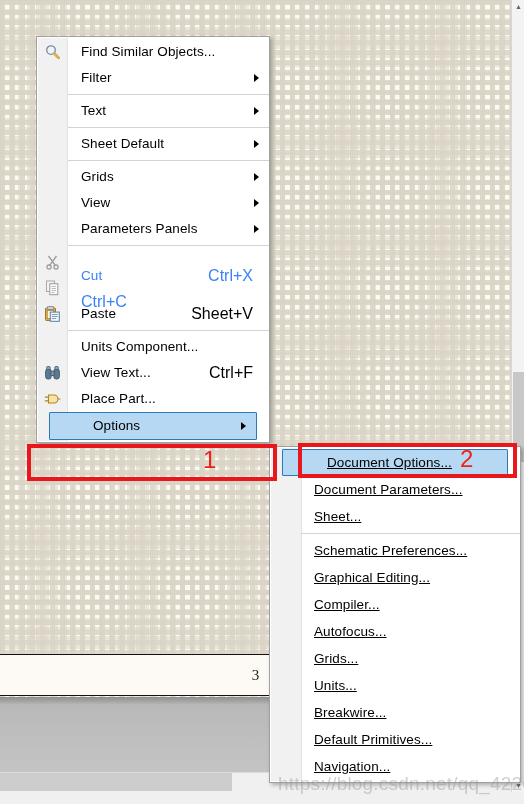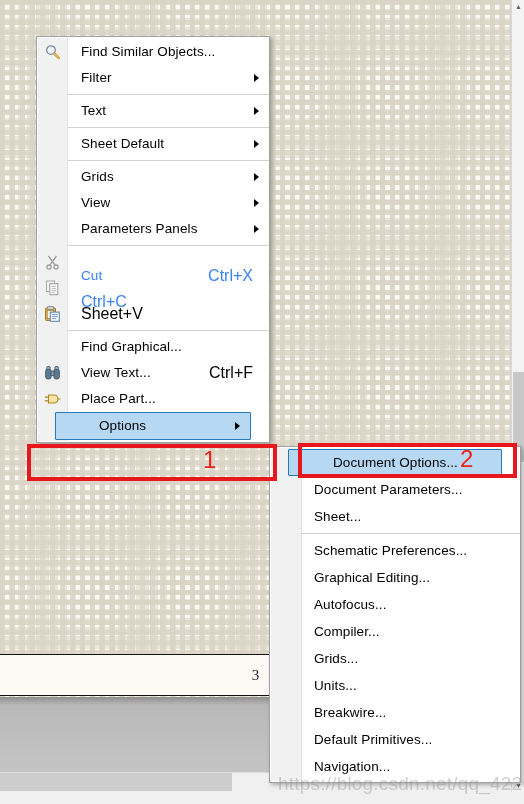--- a/index.html
+++ b/index.html
@@ -224,30 +224,31 @@
     position: relative;
     z-index: 2;
   }
 
   
   .mi.hl {
     background: #b6d8f2;
     border: 1px solid #2a7ab9;
     border-radius: 1px;
     height: 28px;
-    margin: 0 18px;
+    margin: 0 12px;
     padding-left: 43px;
   }
 
   
   .menu.sub {
     left: 269px;
     top: 446px;
     width: 252px;
     padding: 2px 0;
+    text-decoration: underline;
   }
   .menu.sub .gutter {
     width: 31px;
     background: #f1f1f1;
   }
   .menu.sub .mi { padding-left: 44px; height: 27px; }
 
   
   .annot-box {
     position: absolute;
@@ -367,25 +368,26 @@
           <span class="accel">Ctrl+C</span>
         </div>
         <div class="mi">
           <span class="ico"><svg viewBox="0 0 17 17" width="17" height="17">
               <rect x="1.5" y="2.5" width="10" height="12.5" rx="0.8" fill="#e0ae4e" stroke="#a07a26" stroke-width="1"></rect>
               <rect x="3.4" y="1" width="6.2" height="3" rx="0.6" fill="#cfcfcf" stroke="#8a8a8a" stroke-width="0.9"></rect>
               <rect x="3.2" y="5" width="6.6" height="8.2" fill="#fcf6e6" stroke="#a07a26" stroke-width="0.7"></rect>
               <rect x="6.3" y="6.6" width="9" height="9.2" fill="#f4f8fd" stroke="#5a7fa8" stroke-width="1"></rect>
               <path d="M7.8 9 H13.8 M7.8 11 H13.8 M7.8 13 H12.2" stroke="#6f94bb" stroke-width="0.9"></path>
             </svg></span>
+          <span class="label">Paste</span>
           <span class="accel">Sheet+V</span>
         </div>
         <div class="sep"></div>
         <div class="mi">
-          <span class="label">Find Graphical...</span>
+          <span class="label">Units Component...</span>
         </div>
         <div class="mi">
           <span class="ico"><svg viewBox="0 0 17 17" width="17" height="17">
               <rect x="1.6" y="4.5" width="5.6" height="10" rx="2.3" fill="#5d7992" stroke="#3f566b" stroke-width="0.9"></rect>
               <rect x="9.8" y="4.5" width="5.6" height="10" rx="2.3" fill="#5d7992" stroke="#3f566b" stroke-width="0.9"></rect>
               <rect x="6.9" y="6.6" width="3.2" height="4.4" fill="#7e98ad" stroke="#3f566b" stroke-width="0.8"></rect>
               <rect x="2.6" y="2" width="3.6" height="3" rx="1" fill="#8fa6b8" stroke="#3f566b" stroke-width="0.8"></rect>
               <rect x="10.8" y="2" width="3.6" height="3" rx="1" fill="#8fa6b8" stroke="#3f566b" stroke-width="0.8"></rect>
             </svg></span>
           <span class="label">View Text...</span>
@@ -418,24 +420,24 @@
           <span class="label">Sheet...</span>
         </div>
         <div class="sep"></div>
         <div class="mi">
           <span class="label">Schematic Preferences...</span>
         </div>
         <div class="mi">
           <span class="label">Graphical Editing...</span>
         </div>
         <div class="mi">
+          <span class="label">Compiler...</span>
+        </div>
+        <div class="mi">
           <span class="label">Autofocus...</span>
-        </div>
-        <div class="mi">
-          <span class="label">Compiler...</span>
         </div>
         <div class="mi">
           <span class="label">Grids...</span>
         </div>
         <div class="mi">
           <span class="label">Units...</span>
         </div>
         <div class="mi">
           <span class="label">Breakwire...</span>
         </div>

